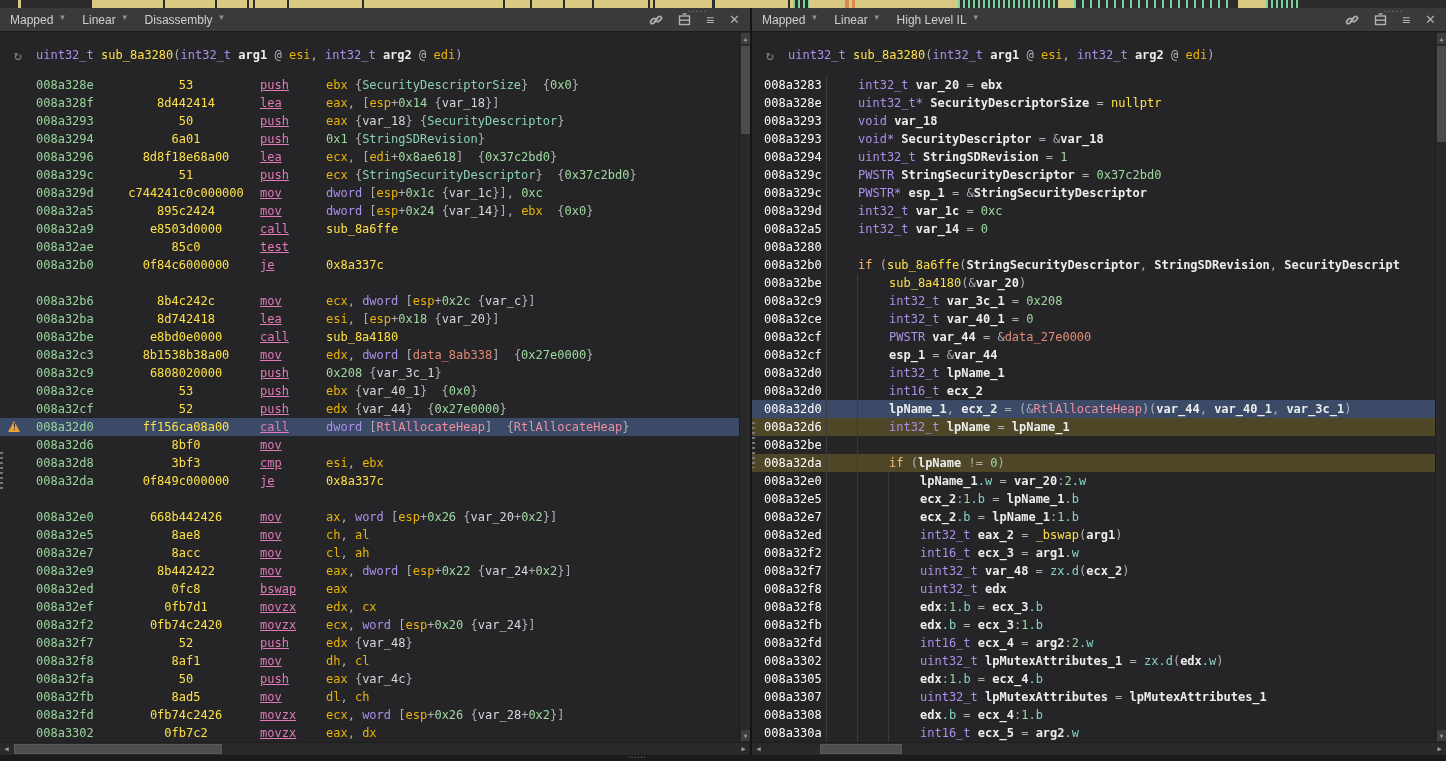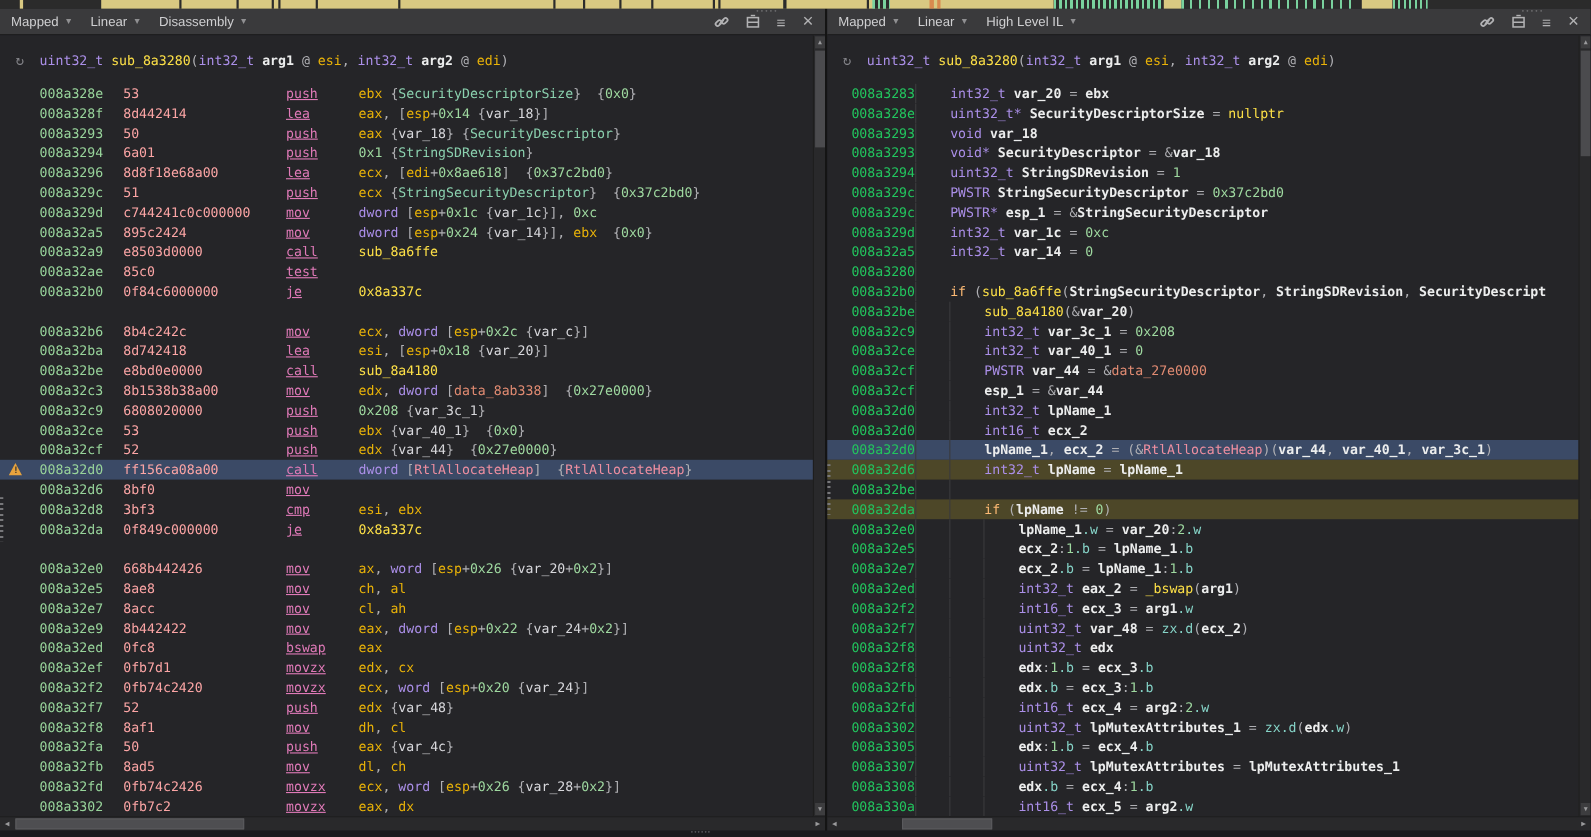--- a/index.html
+++ b/index.html
@@ -19,21 +19,21 @@
   
   .panes { position:absolute; left:0; top:8px; width:1446px; height:747px; display:flex; }
   .pane { display:flex; flex-direction:column; height:747px; }
   .pane-left  { width:750px; }
   .divider { width:2px; background:#141414; }
   .pane-right { width:694px; }
 
   .pane-header { height:24px; background:#3a3a3c; border-bottom:1px solid #1c1c1c;
                  display:flex; align-items:center; padding:0 10px; position:relative;
                  font-family:"Liberation Sans", sans-serif; font-size:12px; color:#cfcfd1; }
-  .crumb { display:flex; align-items:center; margin-right:16px; cursor:default; }
+  .crumb { display:flex; margin-right:16px; cursor:default; }
   .crumb .caret { color:#909092; font-size:8px; margin-left:5px; }
   .hdr-icons { margin-left:auto; display:flex; align-items:center; gap:15px; color:#b2b2b4; }
   .hdr-icons svg { display:block; }
   .icon-menu { font-size:14px; line-height:1; }
   .icon-close { font-size:13px; line-height:1; }
   .drag-dots { position:absolute; top:0; right:42px; color:#6c6c6e; font-size:6px; letter-spacing:2px; }
 
   .pane-body { position:relative; flex:1; background:#252528; overflow:hidden; }
 
   
@@ -42,25 +42,25 @@
   .sig-gutter { width:36px; text-align:center; color:#85858a; font-size:13px; flex:0 0 36px; }
 
   
   .dl-row, .hl-row { display:flex; height:18px; line-height:18px; font-size:12px;
                      white-space:pre; overflow:hidden; align-items:stretch; }
   .hl-blue  { background:#3b4a66; }
   .hl-olive { background:#4d4728; }
 
   .gutter { flex:0 0 36px; position:relative; }
   .addr   { flex:0 0 76px; color:#98d49b; }
-  .bytes  { flex:0 0 148px; color:#fca5a5; }
+  .bytes  { flex:0 0 148px; color:#fde047;text-align:center; }
   .mn     { flex:0 0 66px; color:#e07ab8;text-decoration:underline; }
   .ops    { flex:1; overflow:hidden; }
 
-  .addr2  { flex:0 0 75px; color:#22c55e; padding-left:22px; border-right:1px solid #3c3c3f; }
+  .addr2  { flex:0 0 75px; color:#ffffff; padding-left:12px; border-right:1px solid #3c3c3f; }
   .gd     { flex:0 0 31px; border-right:1px solid #3a3a3d; }
   .sp     { flex:0 0 31px; }
   .code   { flex:1; overflow:hidden; }
 
   
   .tk-typ{color:#ab8fe8} .tk-pun{color:#b0b0b4} .tk-var{color:#eceded;font-weight:700}
   .tk-reg{color:#eab308} .tk-num{color:#9fd9a0} .tk-fn{color:#fde047}
   .tk-dat{color:#e18b72} .tk-imp{color:#ee8fa0} .tk-kw{color:#fdba74}
   .tk-fld{color:#86d4c8} .tk-ann{color:#8bd1af} .tk-lvar{color:#d8d8dc}
 

